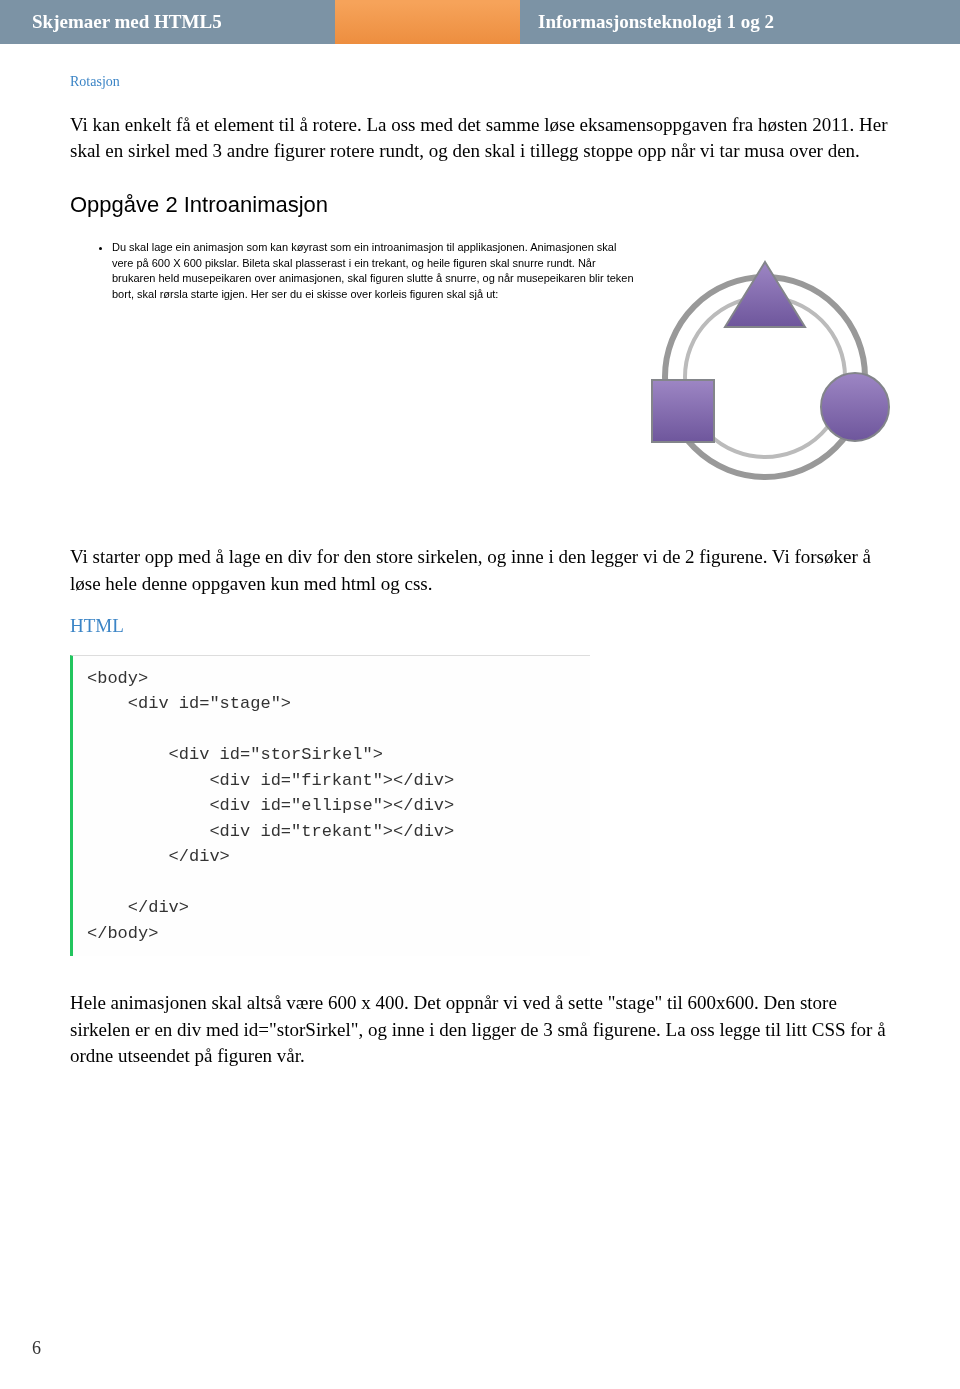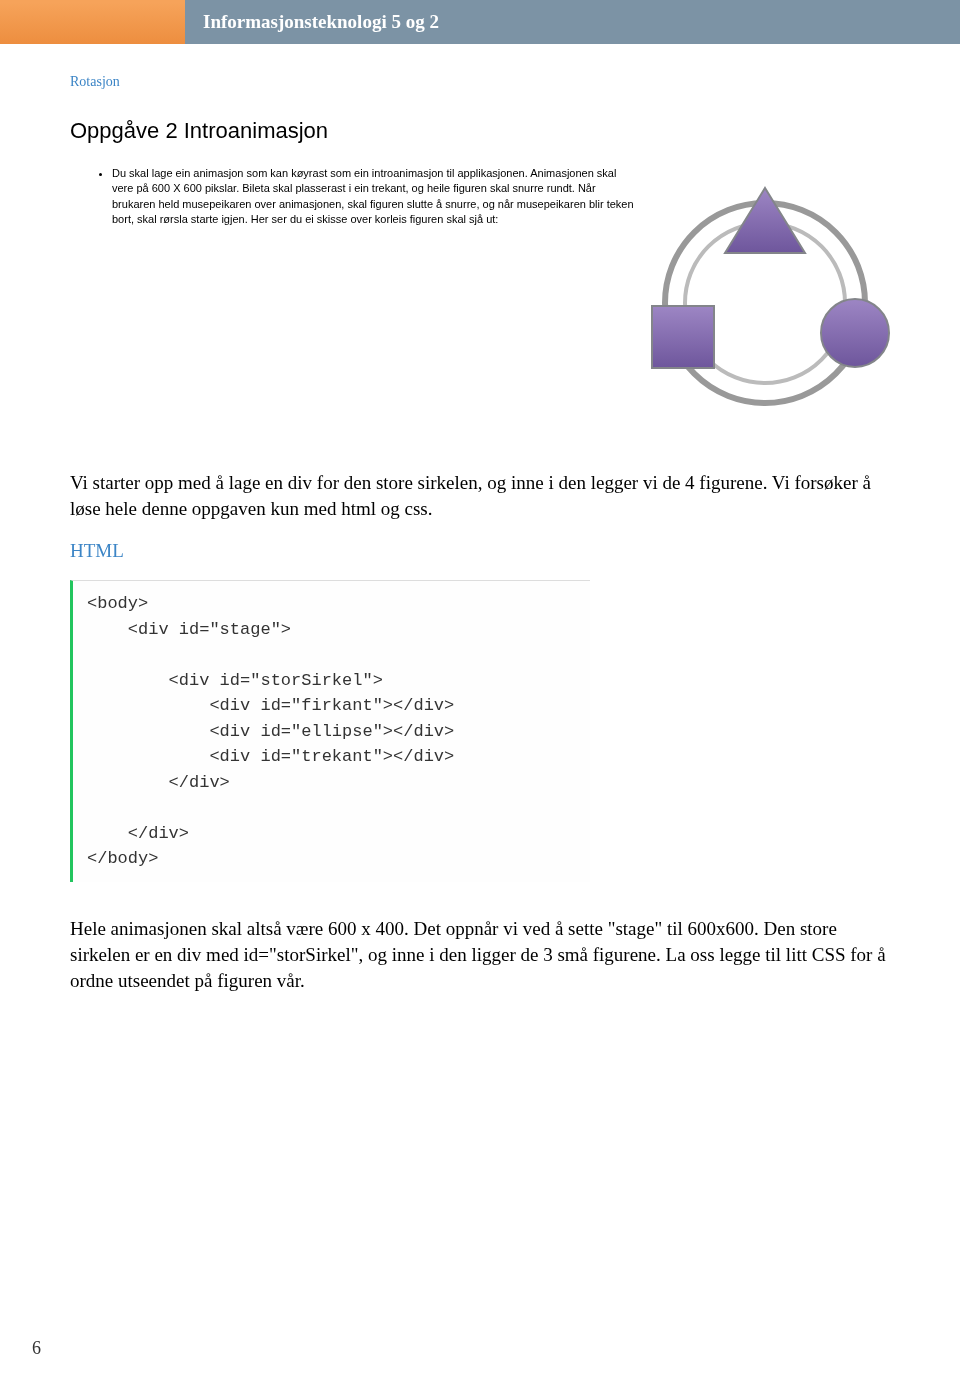--- a/index.html
+++ b/index.html
@@ -127,28 +127,30 @@
     bottom: 30px;
     font-family: Georgia, serif;
     font-size: 18px;
     color: #333;
   }
 </style>
 </head>
 <body>
 
 <div class="header-bar">
+  <div class="header-left">Skjemaer med HTML5</div>
   <div class="header-mid"></div>
-  <div class="header-right">Informasjonsteknologi 5 og 2</div>
+  <div class="header-right">Informasjonsteknologi 1 og 2</div>
 </div>
 
 <div class="content">
 
   <h3 class="section">Rotasjon</h3>
 
+  <p class="body">Vi kan enkelt få et element til å rotere. La oss med det samme løse eksamensoppgaven fra høsten 2011. Her skal en sirkel med 3 andre figurer rotere rundt, og den skal i tillegg stoppe opp når vi tar musa over den.</p>
 
   <div class="exercise-block">
     <div class="exercise-text">
       <div class="ex-title">Oppgåve 2 Introanimasjon</div>
       <ul class="ex-list">
         <li>Du skal lage ein animasjon som kan køyrast som ein introanimasjon til applikasjonen. Animasjonen skal vere på 600 X 600 pikslar. Bileta skal plasserast i ein trekant, og heile figuren skal snurre rundt. Når brukaren held musepeikaren over animasjonen, skal figuren slutte å snurre, og når musepeikaren blir teken bort, skal rørsla starte igjen. Her ser du ei skisse over korleis figuren skal sjå ut:</li>
       </ul>
     </div>
     <div class="diagram">
       <svg viewBox="0 0 250 250">
@@ -163,21 +165,21 @@
 
         <polygon points="125,10 165,75 85,75" fill="url(#gshape)" stroke="#83858a" stroke-width="2"></polygon>
 
         <rect x="12" y="128" width="62" height="62" fill="url(#gshape)" stroke="#83858a" stroke-width="2"></rect>
 
         <circle cx="215" cy="155" r="34" fill="url(#gshape)" stroke="#83858a" stroke-width="2"></circle>
       </svg>
     </div>
   </div>
 
-  <p class="body para2">Vi starter opp med å lage en div for den store sirkelen, og inne i den legger vi de 4 figurene. Vi forsøker å løse hele denne oppgaven kun med html og css.</p>
+  <p class="body para2">Vi starter opp med å lage en div for den store sirkelen, og inne i den legger vi de 2 figurene. Vi forsøker å løse hele denne oppgaven kun med html og css.</p>
 
   <div class="html-label">HTML</div>
 
   <pre class="code-block">&lt;body&gt;
     &lt;div id="stage"&gt;
 
         &lt;div id="storSirkel"&gt;
             &lt;div id="firkant"&gt;&lt;/div&gt;
             &lt;div id="ellipse"&gt;&lt;/div&gt;
             &lt;div id="trekant"&gt;&lt;/div&gt;

